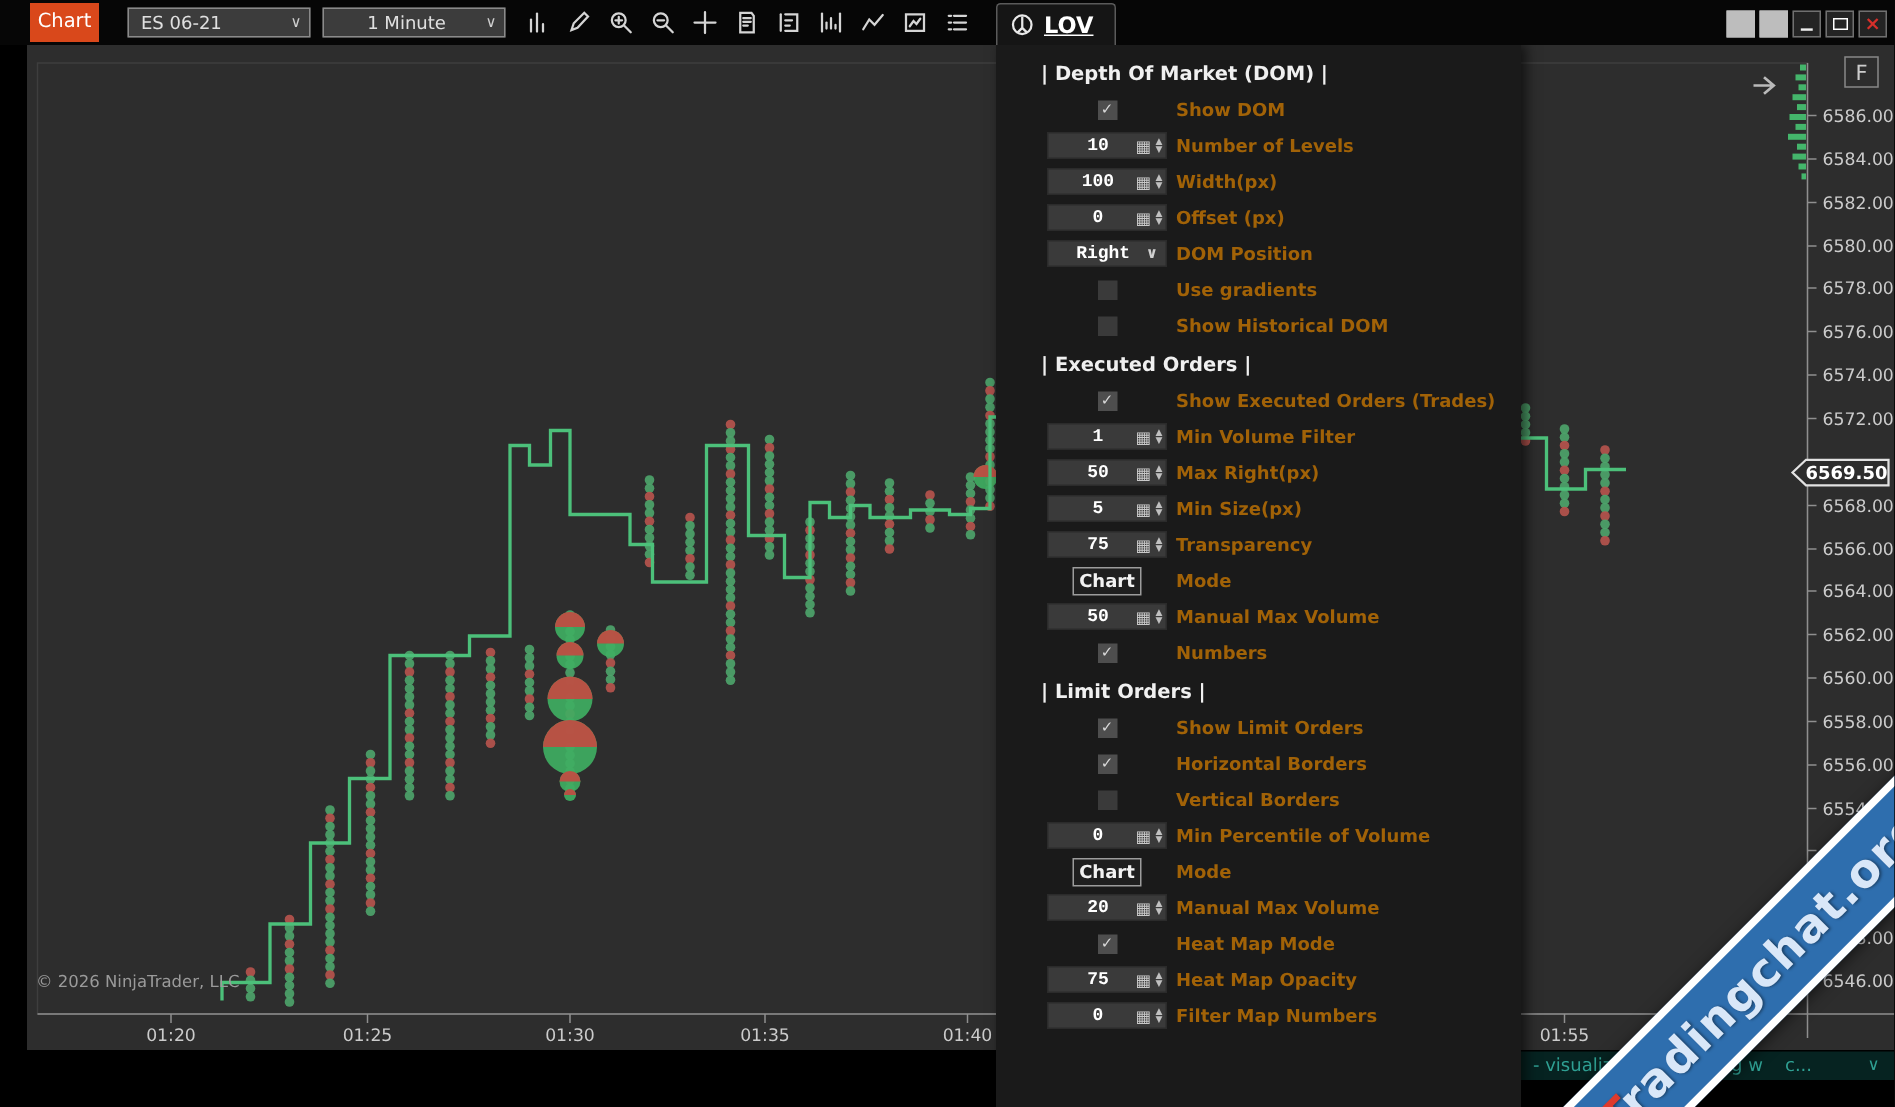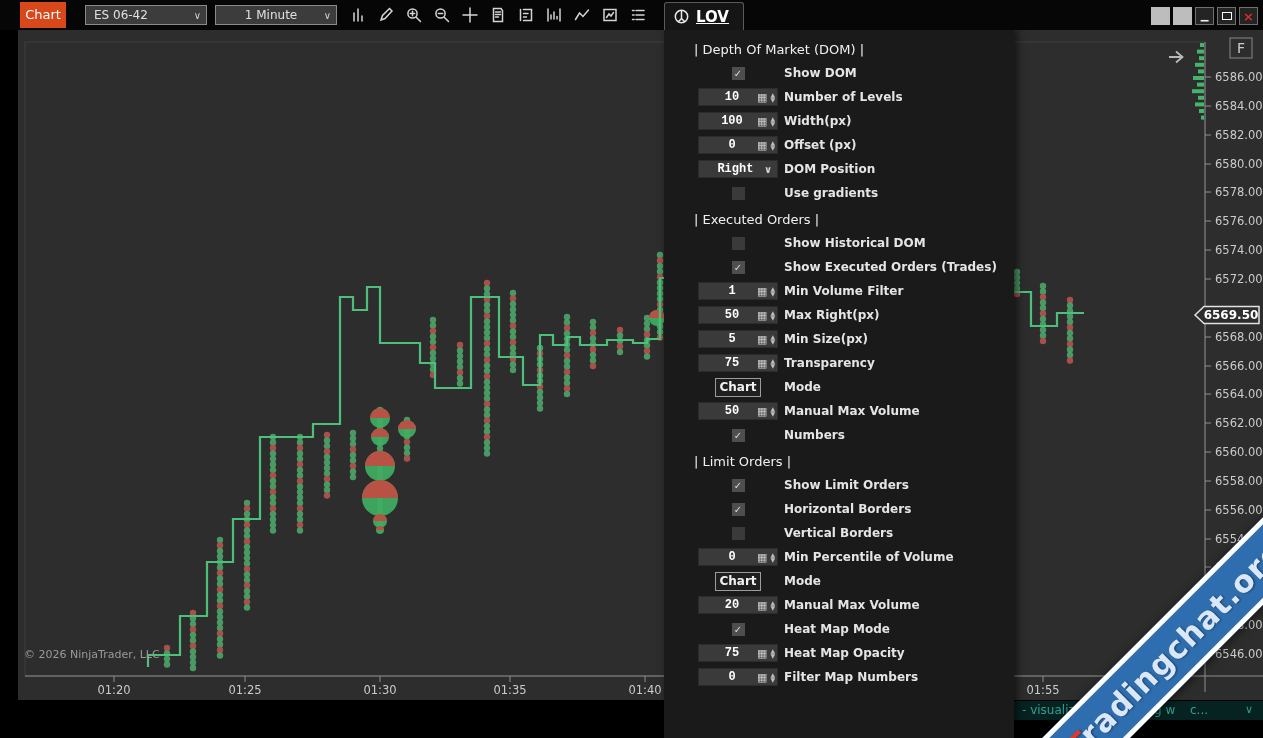--- a/index.html
+++ b/index.html
@@ -29,34 +29,34 @@
            border:1px solid #5a5a5a;border-bottom:none;border-radius:3px 3px 0 0;
            color:#fff;font-weight:bold;font-size:15px;display:flex;align-items:center;
            gap:7px;padding:0 14px 0 9px;z-index:30;text-decoration:underline;}
   
   #chart{position:absolute;left:18px;top:30px;z-index:1;}
   
   .panel{position:absolute;left:664px;top:29px;width:350px;height:709px;background:#1a1a1a;
          z-index:20;box-shadow:3px 0 8px rgba(0,0,0,.6);overflow:hidden;}
   #panel-rows{padding-top:6px;}
   .prow{height:24px;display:flex;align-items:center;}
-  .prow.header{height:24px;margin-top:2px;padding-left:30px;color:#f0f0f0;font-weight:normal;font-size:13px;}
+  .prow.header{height:24px;margin-top:2px;padding-left:30px;color:#f0f0f0;font-weight:bold;font-size:13px;}
   .ctrl{width:80px;margin-left:34px;display:flex;align-items:center;justify-content:center;flex:none;}
   .numbox,.dropbox{width:80px;height:18px;background:#3a3a3a;border:1px solid #2b2b2b;
          display:flex;align-items:center;color:#fff;font-size:12px;font-weight:bold;box-sizing:border-box;}
   .nval{flex:1;padding-left:8px;text-align:center;font-family:Liberation Mono, monospace;}
   .calc{color:#c9c9c9;font-size:11px;margin-right:1px;line-height:1;}
   .spin{display:flex;flex-direction:column;color:#c0c0c0;font-size:6px;line-height:5px;padding:0 2px;}
   .dropbox .dchev{padding-right:5px;font-size:10px;color:#d0d0d0;font-weight:bold;}
   .pbtn{height:17px;border:1px solid #9c9c9c;color:#f2f2f2;font-size:12px;font-weight:bold;
         padding:0 3px;background:#1f1f1f;display:flex;align-items:center;}
   .cb{width:13px;height:13px;background:#3a3a3a;display:flex;align-items:center;
       justify-content:center;font-size:10px;color:#dadada;}
   .cb.on{background:#4e4e4e;}
-  .plabel{margin-left:6px;color:#e5e5e5;font-weight:bold;font-size:12px;white-space:nowrap;}
+  .plabel{margin-left:6px;color:#a16207;font-weight:bold;font-size:12px;white-space:nowrap;}
   
   .statusbar{position:absolute;left:1014px;top:701px;width:249px;height:19px;background:#062321;
              z-index:15;color:#2fa093;font-size:12px;}
   .statusbar span{position:absolute;top:2px;white-space:nowrap;}
   .sb-chev{right:10px;font-size:11px;}
   
   .watermark{position:absolute;left:990px;top:618px;width:370px;height:52px;
              transform:rotate(-45deg);background:#2e6eae;border-top:5px solid #fff;
              border-bottom:5px solid #fff;display:flex;align-items:center;justify-content:center;
              z-index:40;box-shadow:0 2px 10px rgba(0,0,0,.55);}
@@ -65,21 +65,21 @@
   .watermark .wm-t{color:#de3a2c;}
 </style>
 </head>
 <body>
 
 <div class="screen">
 
   <div class="toolbar">
     <div class="chart-tab">Chart</div>
     <div class="select sel-inst">
-      <span>ES 06-42</span>
+      <span>ES 06-21</span>
       <span class="chev">∨</span>
     </div>
     <div class="select sel-intv">
       <span>1 Minute</span>
       <span class="chev">∨</span>
     </div>
     <div class="tool-icons">
         <button class="tbtn">
           <svg width="16" height="16" viewBox="0 0 16 16">
             <path d="M4 14V6" fill="none" stroke="#d4d4d4" stroke-width="1.5" stroke-linecap="round"></path>
@@ -650,27 +650,27 @@
             </span>
           </div>
           <span class="plabel">DOM Position</span>
         </div>
         <div class="prow">
           <div class="ctrl">
             <span class="cb"></span>
           </div>
           <span class="plabel">Use gradients</span>
         </div>
+        <div class="prow">
+          <div class="ctrl">
+            <span class="cb"></span>
+          </div>
+          <span class="plabel">Show Historical DOM</span>
+        </div>
         <div class="prow header">| Executed Orders |</div>
-        <div class="prow">
-          <div class="ctrl">
-            <span class="cb"></span>
-          </div>
-          <span class="plabel">Show Historical DOM</span>
-        </div>
         <div class="prow">
           <div class="ctrl">
             <span class="cb on">✓</span>
           </div>
           <span class="plabel">Show Executed Orders (Trades)</span>
         </div>
         <div class="prow">
           <div class="ctrl">
             <span class="numbox">
               <span class="nval">1</span>

